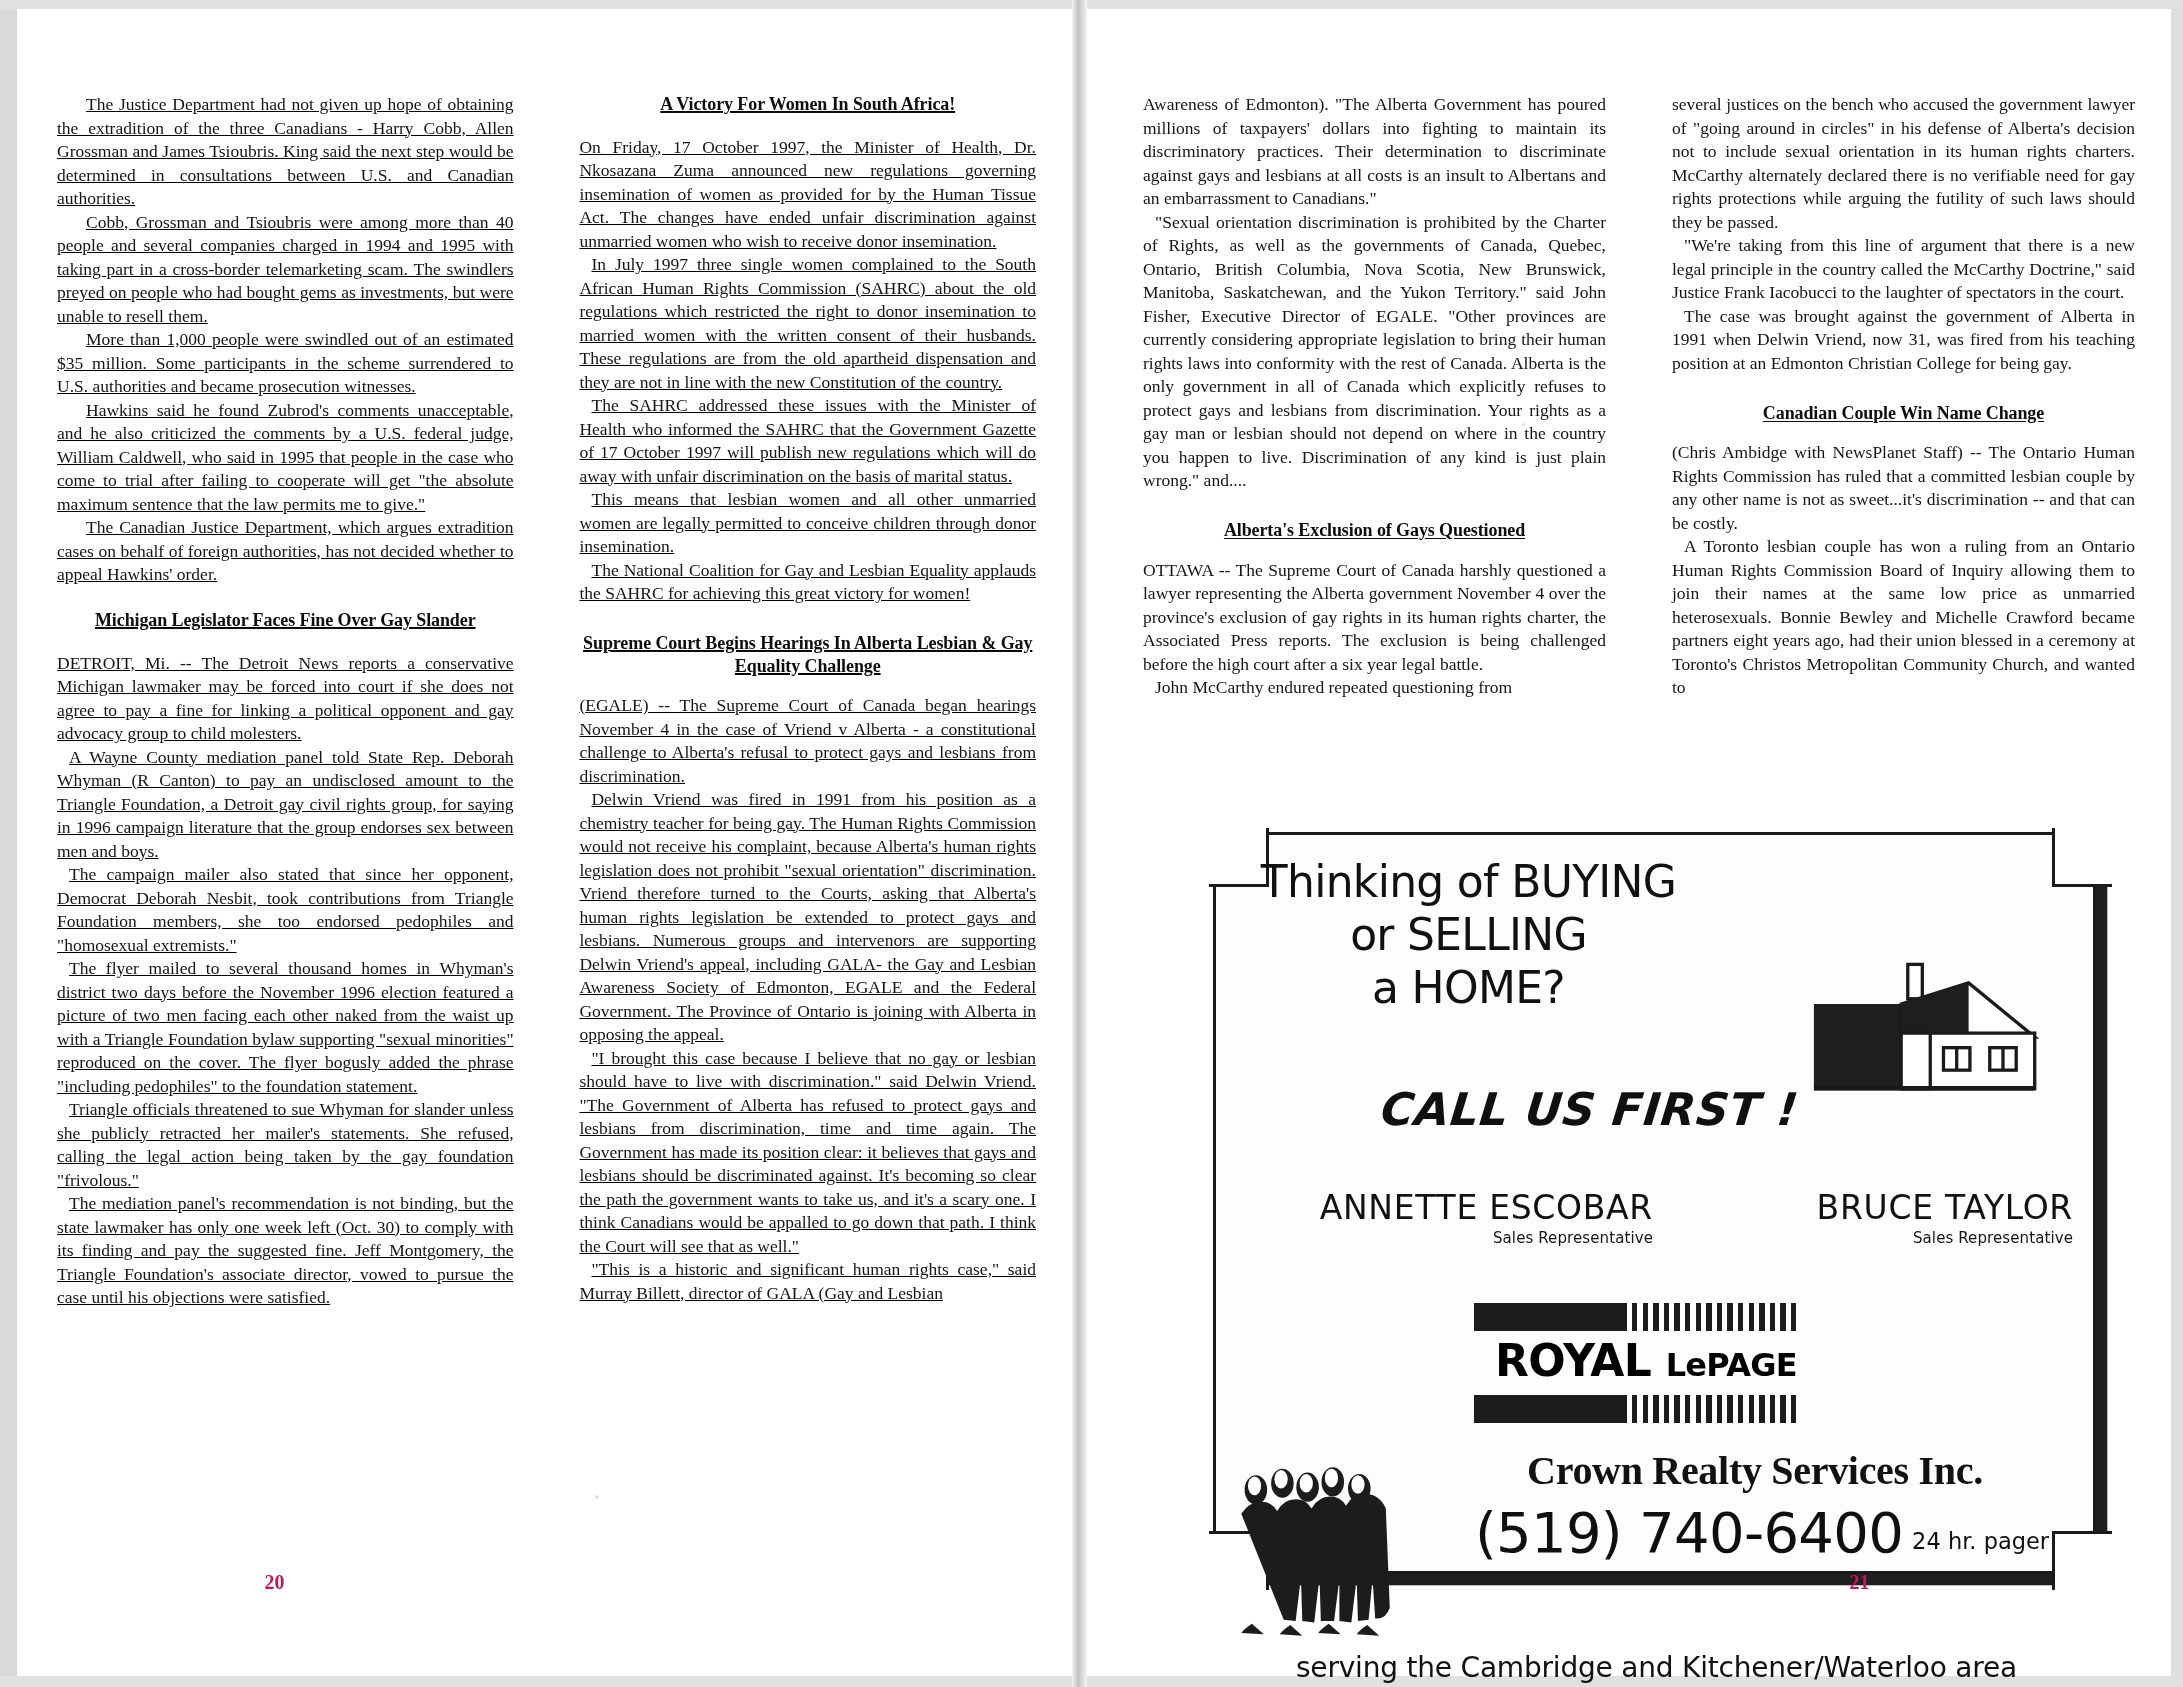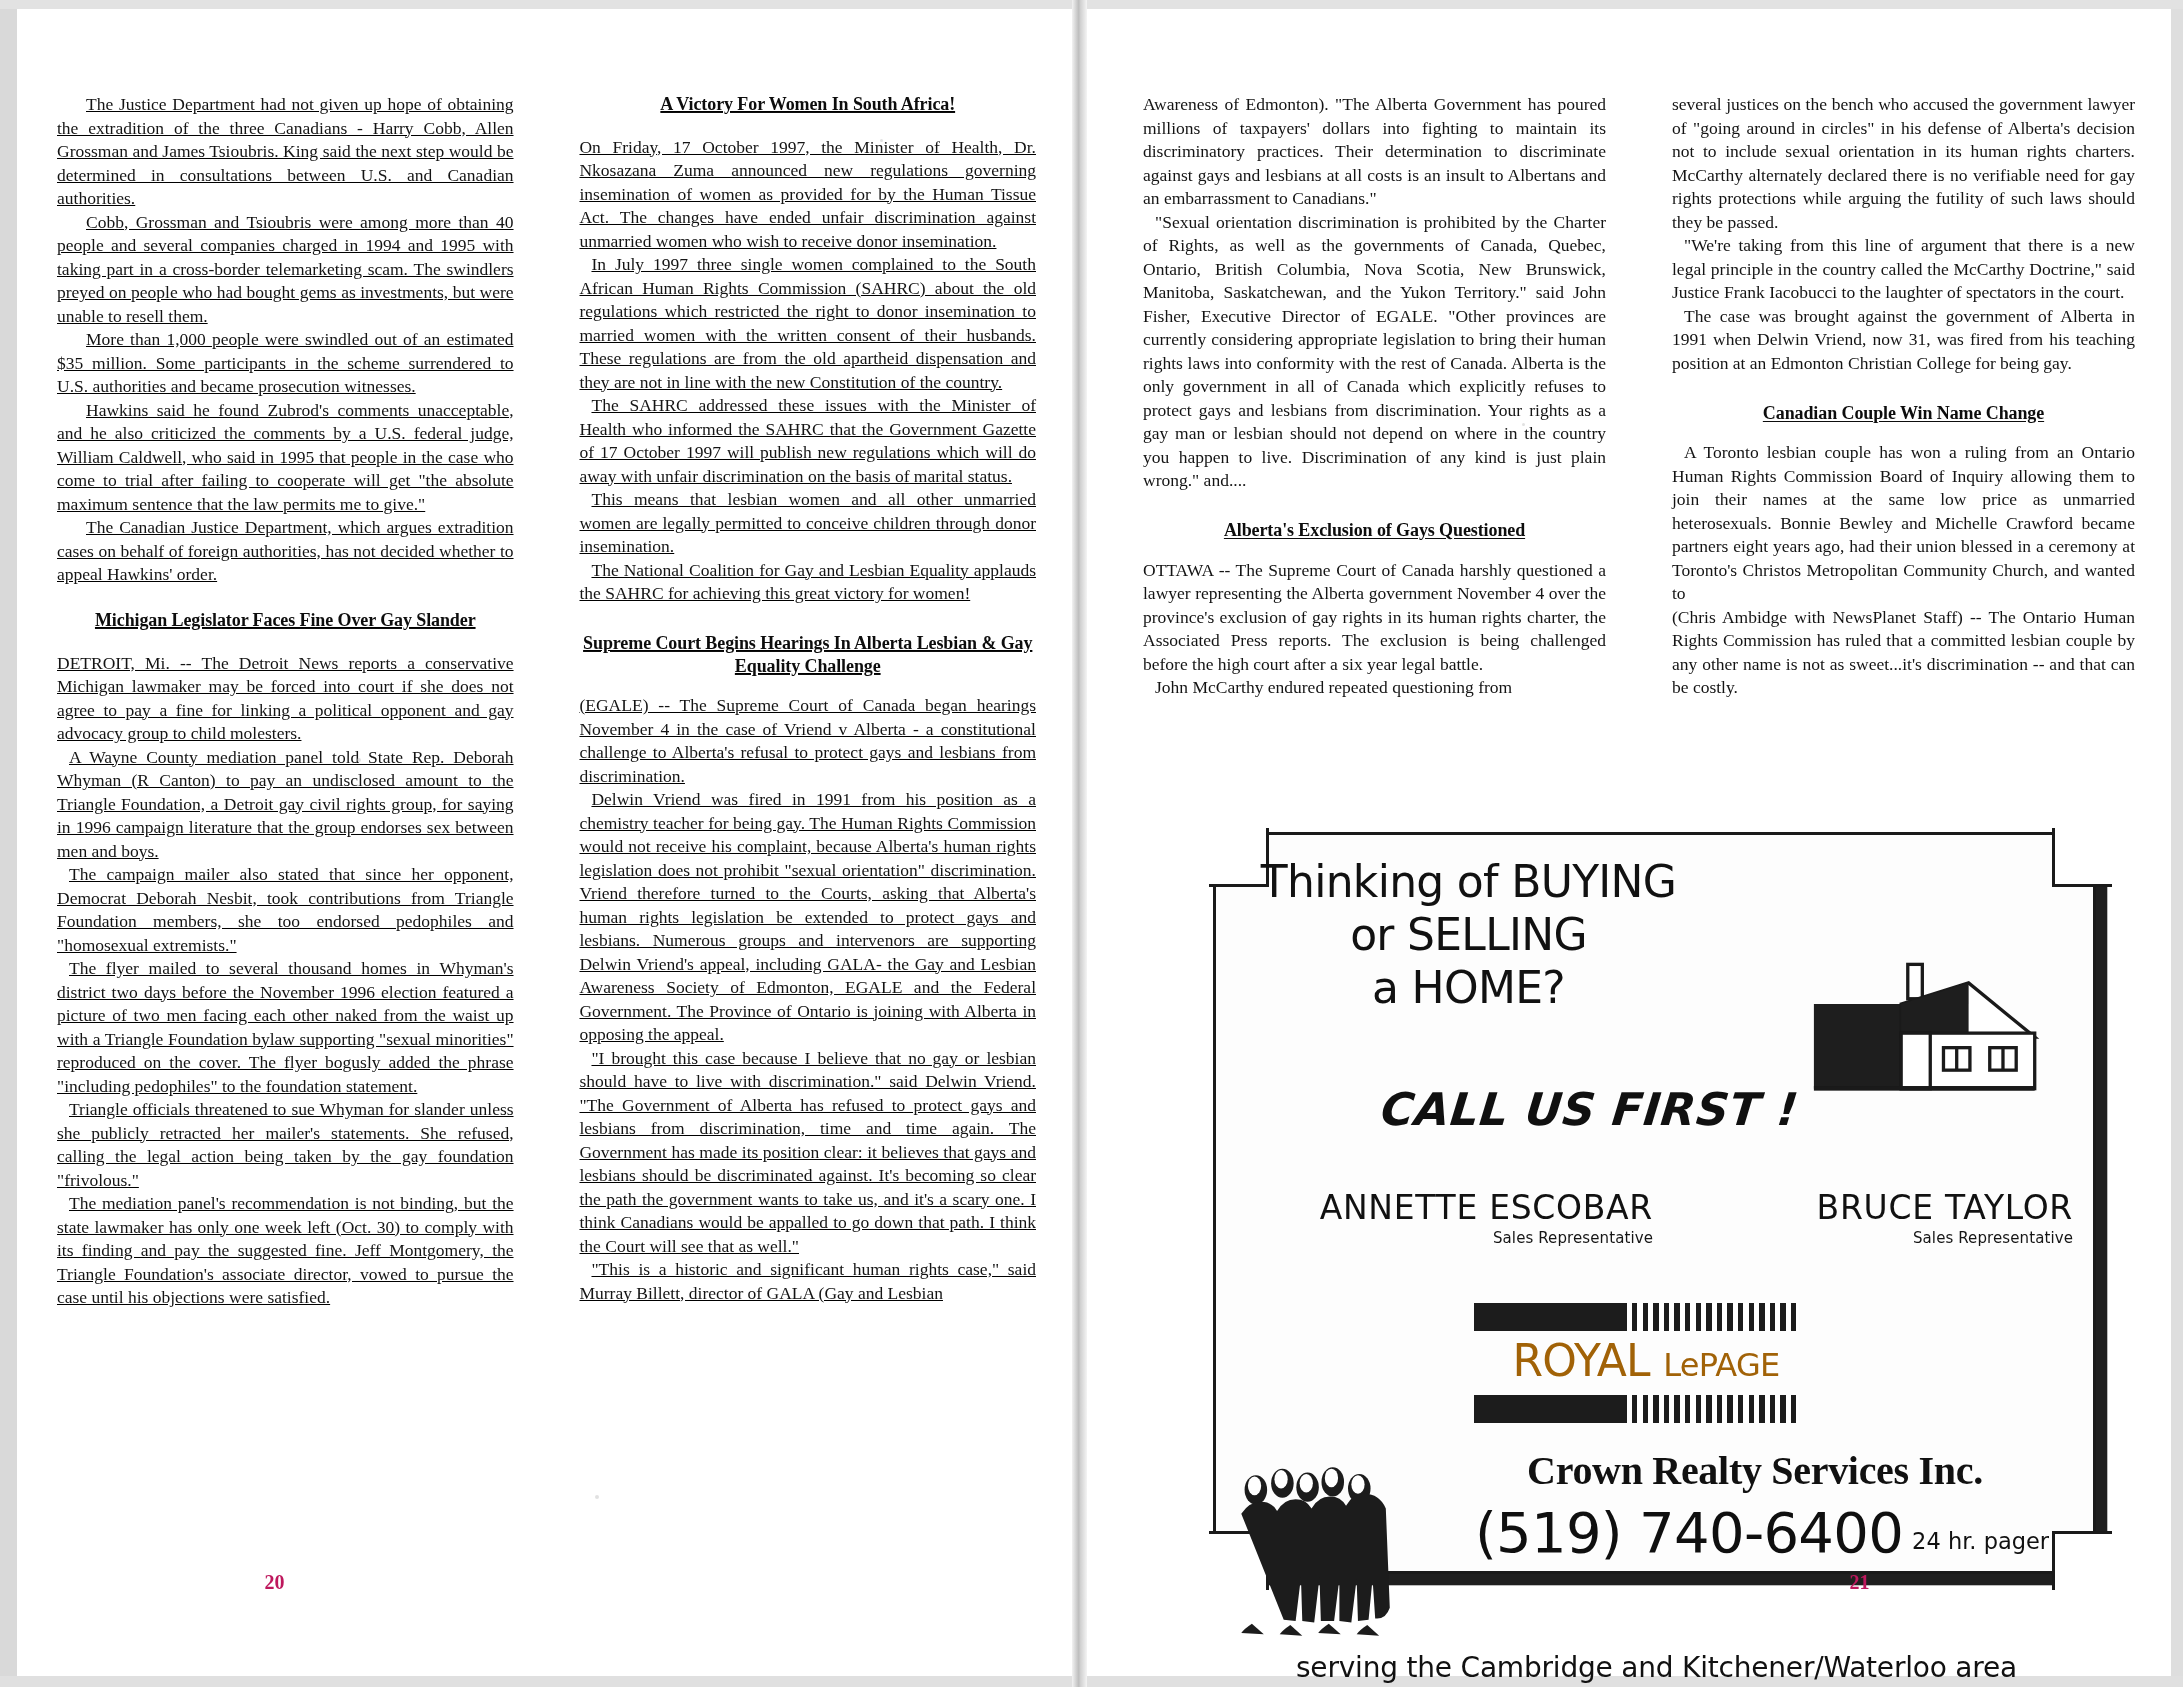--- a/index.html
+++ b/index.html
@@ -134,21 +134,21 @@
     font-size:15px;color:#151515;margin-top:2.6px;letter-spacing:0.1px;
   }
 
   .rlp{position:absolute;left:261px;top:471px;width:344px;}
   .rlp-bar{display:flex;height:28px;align-items:stretch;}
   .rlp-bar .solid{width:153px;background:#1c1c1c;}
   .rlp-bar .stripe{width:167px;margin-left:4.6px;
      background:repeating-linear-gradient(to right,#1c1c1c 0 5.3px,#ffffff 5.3px 10.6px);}
   .rlp-word{
     font-family:"DejaVu Sans", sans-serif;
-    font-size:44px;font-weight:normal;letter-spacing:-0.7px;color:#a16207;
+    font-size:44px;font-weight:bold;letter-spacing:-0.7px;color:#000000;
     text-align:center;line-height:52px;margin:4px 0 4px 0;
   }
   .rlp-word .le{font-size:32px;}
 
   .people{position:absolute;left:18.5px;top:630px;width:179px;height:179px;}
 
   .crown{
     position:absolute;left:218px;top:615px;width:648px;
     font-family:"Liberation Serif", serif;
     font-size:40px;font-weight:bold;color:#111;
@@ -252,22 +252,22 @@
 
       <div class="gap"></div>
 
       <div class="col">
         <p class="body noindent">several justices on the bench who accused the government lawyer of "going around in circles" in his defense of Alberta's decision not to include sexual orientation in its human rights charters. McCarthy alternately declared there is no verifiable need for gay rights protections while arguing the futility of such laws should they be passed.</p>
         <p class="body small-indent">"We're taking from this line of argument that there is a new legal principle in the country called the McCarthy Doctrine," said Justice Frank Iacobucci to the laughter of spectators in the court.</p>
         <p class="body small-indent">The case was brought against the government of Alberta in 1991 when Delwin Vriend, now 31, was fired from his teaching position at an Edmonton Christian College for being gay.</p>
 
         <h3 class="head tight">Canadian Couple Win Name Change</h3>
 
+        <p class="body noindent">(Chris Ambidge with NewsPlanet Staff) -- The Ontario Human Rights Commission has ruled that a committed lesbian couple by any other name is not as sweet...it's discrimination -- and that can be costly.</p>
         <p class="body small-indent">A Toronto lesbian couple has won a ruling from an Ontario Human Rights Commission Board of Inquiry allowing them to join their names at the same low price as unmarried heterosexuals. Bonnie Bewley and Michelle Crawford became partners eight years ago, had their union blessed in a ceremony at Toronto's Christos Metropolitan Community Church, and wanted to</p>
-        <p class="body noindent">(Chris Ambidge with NewsPlanet Staff) -- The Ontario Human Rights Commission has ruled that a committed lesbian couple by any other name is not as sweet...it's discrimination -- and that can be costly.</p>
       </div>
     </div>
 
     <div class="ad">
       <div class="ad-frame"></div>
       <div class="notch tl"></div>
       <div class="notch tr"></div>
       <div class="notch bl"></div>
       <div class="notch br"></div>
 

